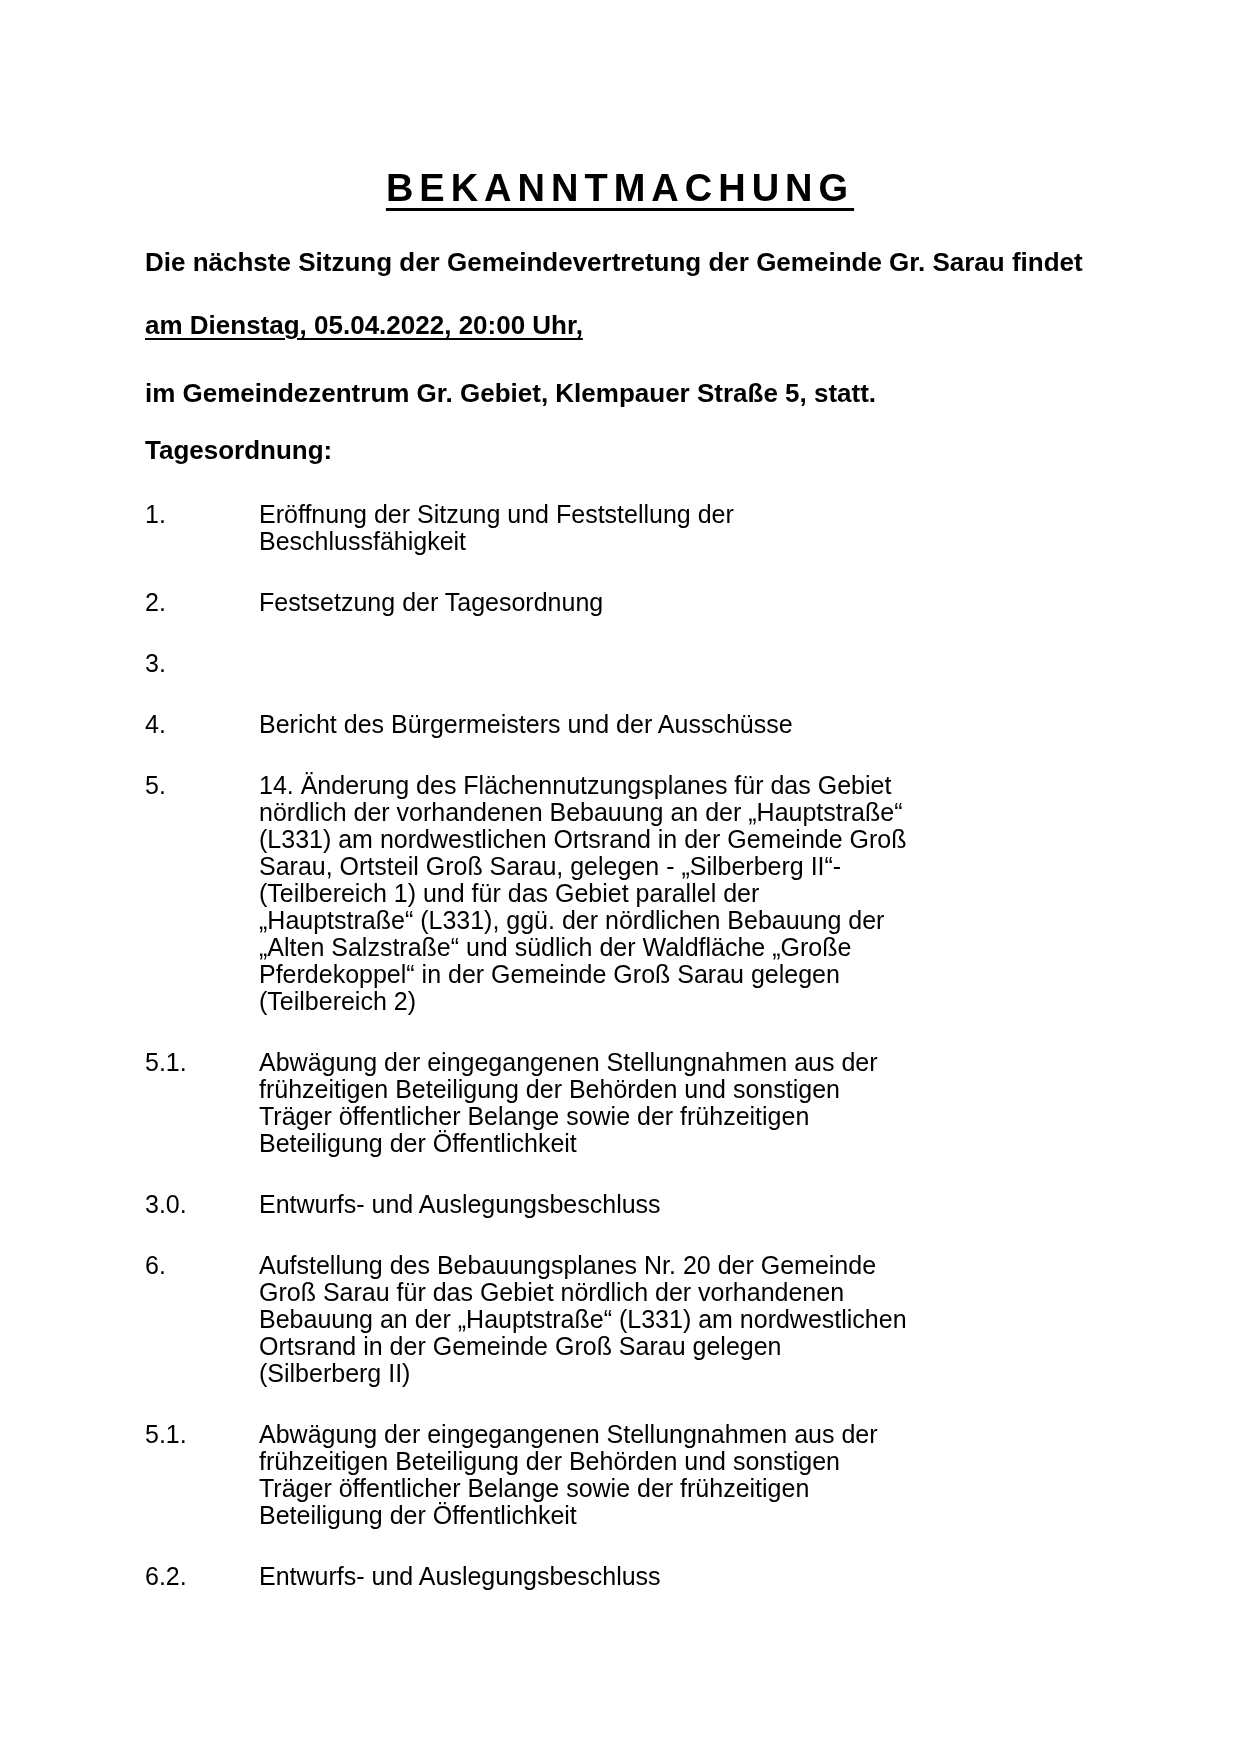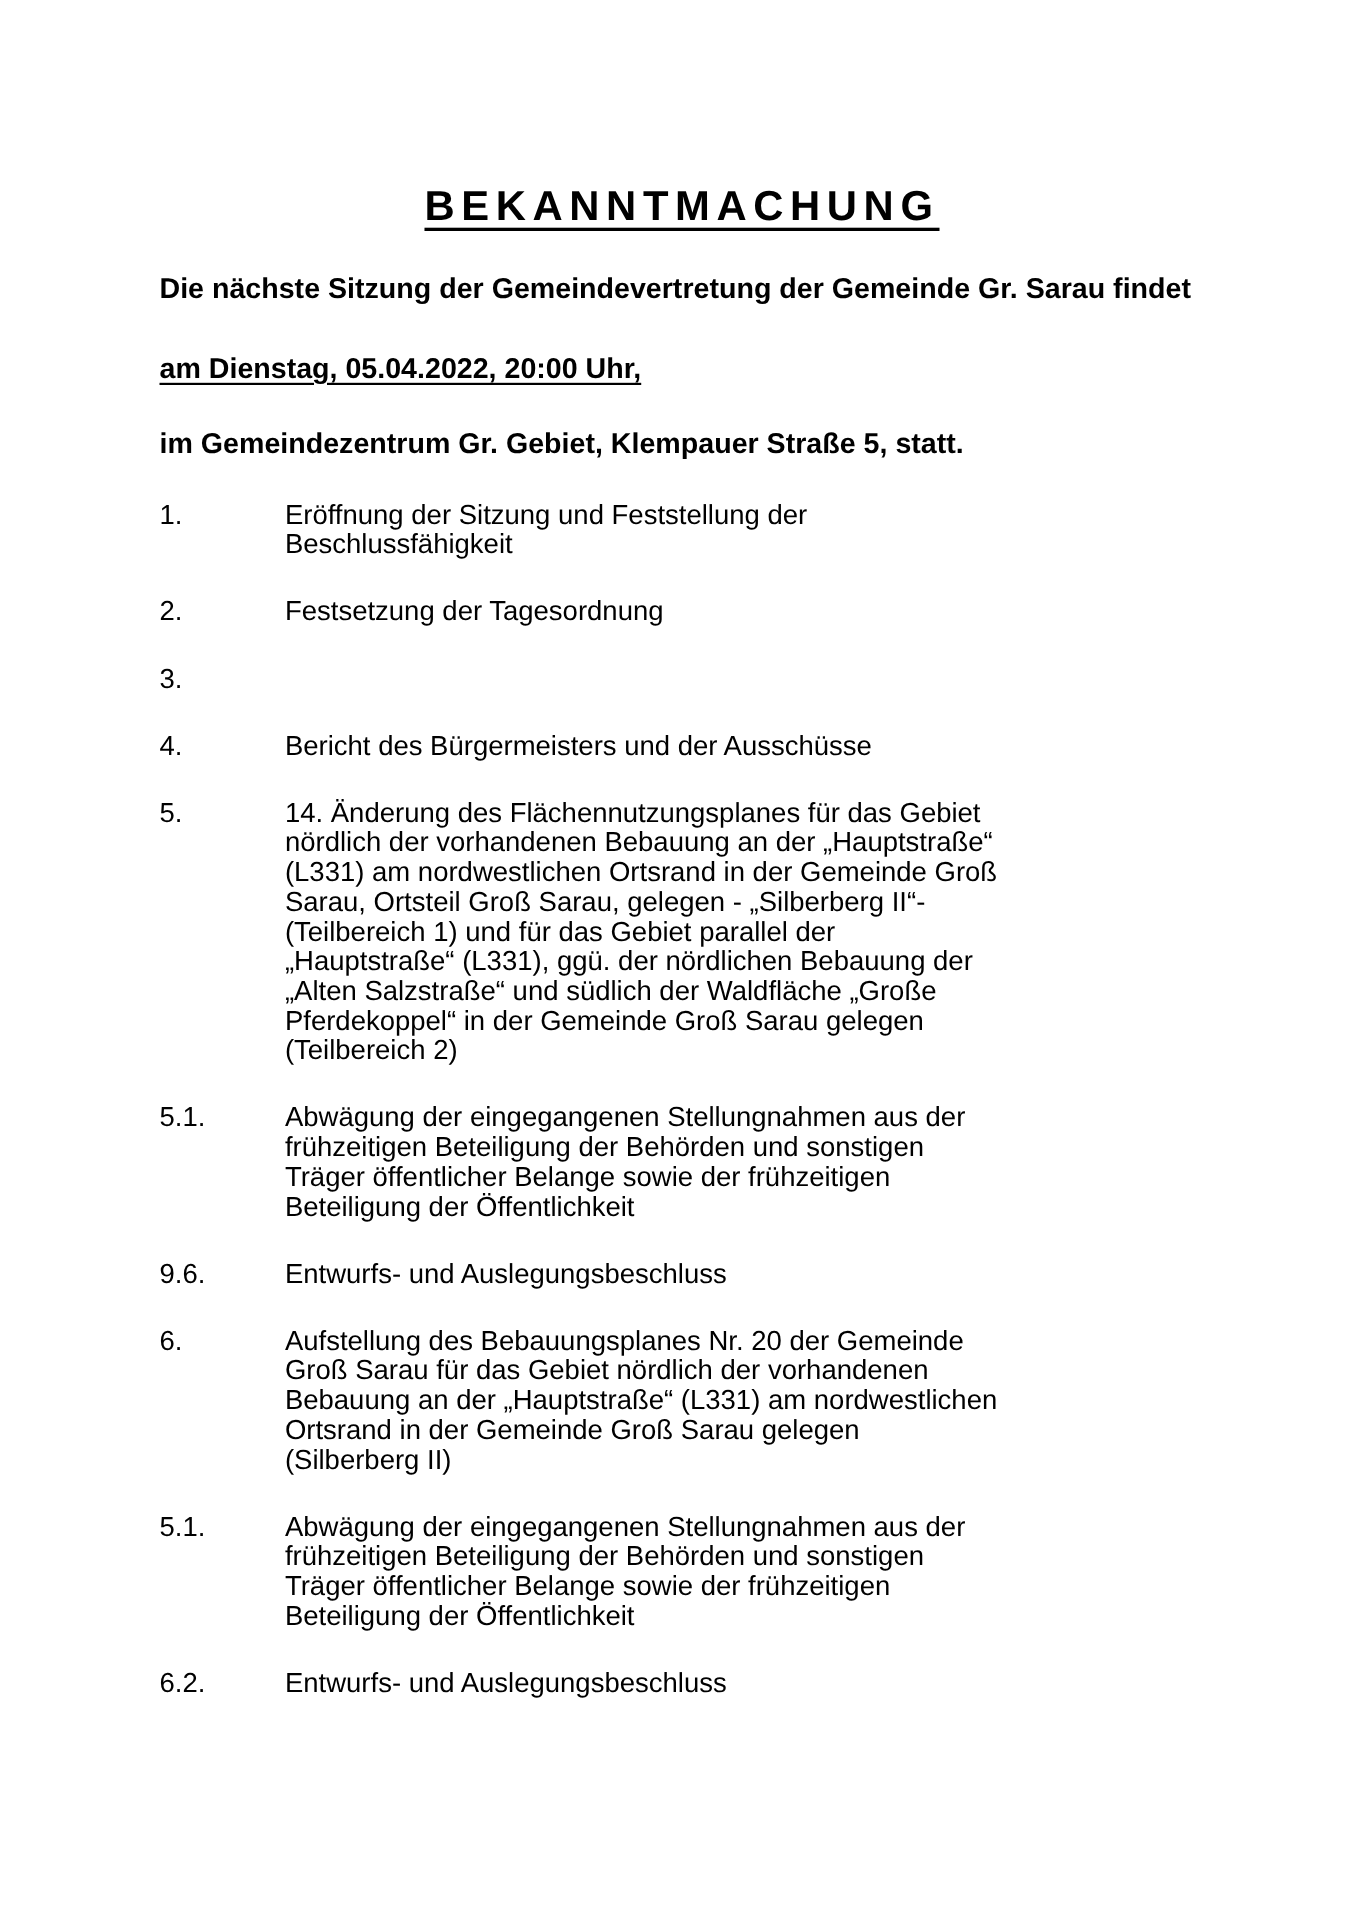--- a/index.html
+++ b/index.html
@@ -29,21 +29,21 @@
     text-decoration-thickness: 3px;
     text-underline-offset: 7px;
   }
   .intro {
     margin: 0;
     font-weight: bold;
     font-size: 26px;
     line-height: 32px;
   }
   .intro.l1 { margin-top: 36px; }
-  .intro.l2 { margin-top: 41px; text-decoration: underline; text-decoration-thickness: 2px; text-underline-offset: 4px; }
+  .intro.l2 { margin-top: 31px; text-decoration: underline; text-decoration-thickness: 2px; text-underline-offset: 4px; }
   .intro.l3 { margin-top: 36px; }
   .agenda-heading {
     margin: 26px 0 0 0;
     font-size: 26px;
     line-height: 30px;
     font-weight: bold;
     text-align: left;
   }
   .agenda {
     margin-top: 36px;
@@ -72,20 +72,21 @@
 <div class="page">
   <div class="doc">
     <h1 class="title">BEKANNTMACHUNG</h1>
 
     <p class="intro l1">Die nächste Sitzung der Gemeindevertretung der Gemeinde Gr. Sarau findet</p>
 
     <p class="intro l2">am Dienstag, 05.04.2022, 20:00 Uhr,</p>
 
     <p class="intro l3">im Gemeindezentrum Gr. Gebiet, Klempauer Straße 5, statt.</p>
 
+    <h2 class="agenda-heading">Tagesordnung:</h2>
 
     <div class="agenda" id="agenda-list">
         <div class="agenda-item">
           <div class="item-number">1.</div>
           <div class="item-text">Eröffnung der Sitzung und Feststellung der
 Beschlussfähigkeit</div>
         </div>
         <div class="agenda-item">
           <div class="item-number">2.</div>
           <div class="item-text">Festsetzung der Tagesordnung</div>
@@ -110,21 +111,21 @@
 (Teilbereich 2)</div>
         </div>
         <div class="agenda-item">
           <div class="item-number">5.1.</div>
           <div class="item-text">Abwägung der eingegangenen Stellungnahmen aus der
 frühzeitigen Beteiligung der Behörden und sonstigen
 Träger öffentlicher Belange sowie der frühzeitigen
 Beteiligung der Öffentlichkeit</div>
         </div>
         <div class="agenda-item">
-          <div class="item-number">9.6.</div>
+          <div class="item-number">3.0.</div>
           <div class="item-text">Entwurfs- und Auslegungsbeschluss</div>
         </div>
         <div class="agenda-item">
           <div class="item-number">6.</div>
           <div class="item-text">Aufstellung des Bebauungsplanes Nr. 20 der Gemeinde
 Groß Sarau für das Gebiet nördlich der vorhandenen
 Bebauung an der „Hauptstraße“ (L331) am nordwestlichen
 Ortsrand in der Gemeinde Groß Sarau gelegen
 (Silberberg II)</div>
         </div>

